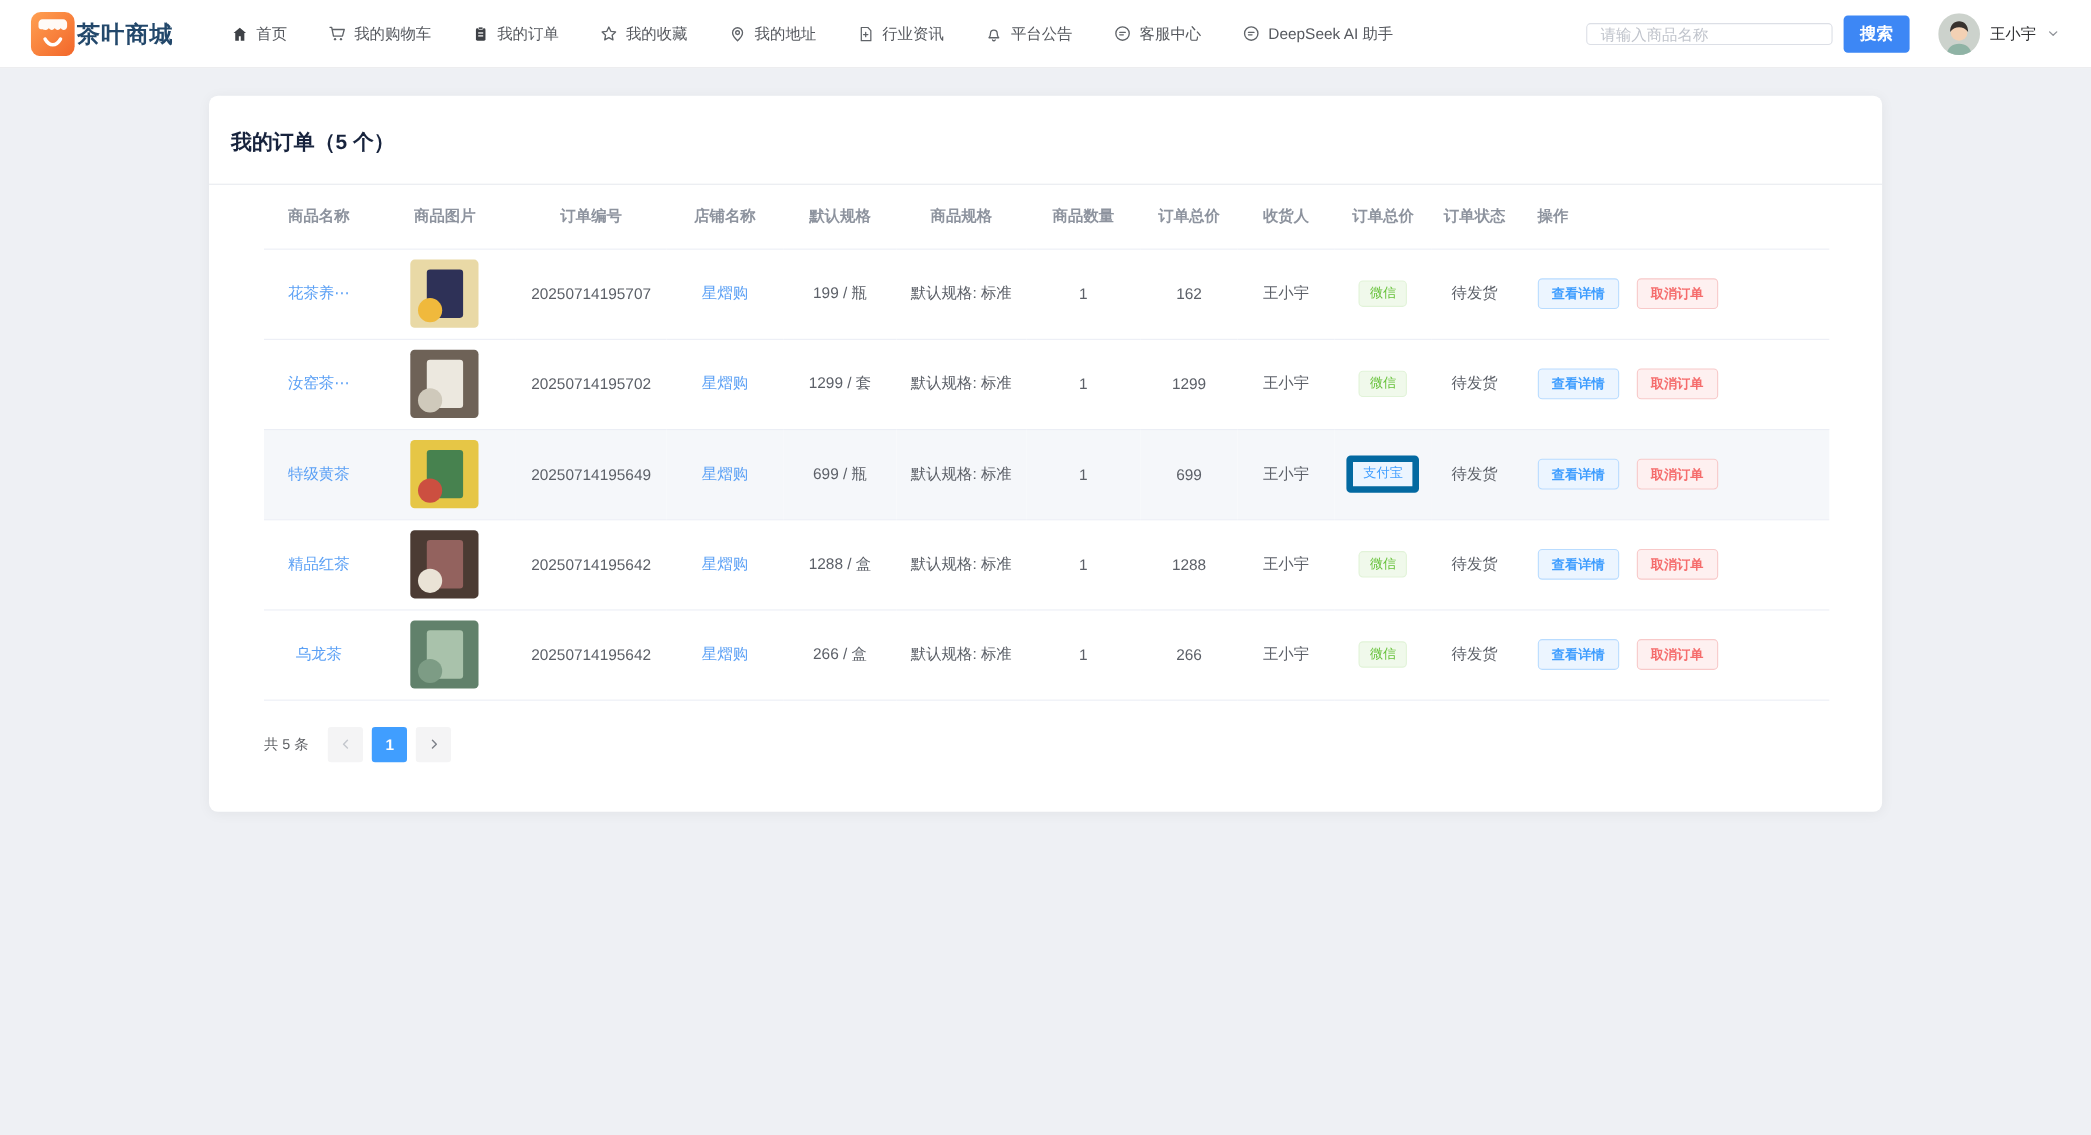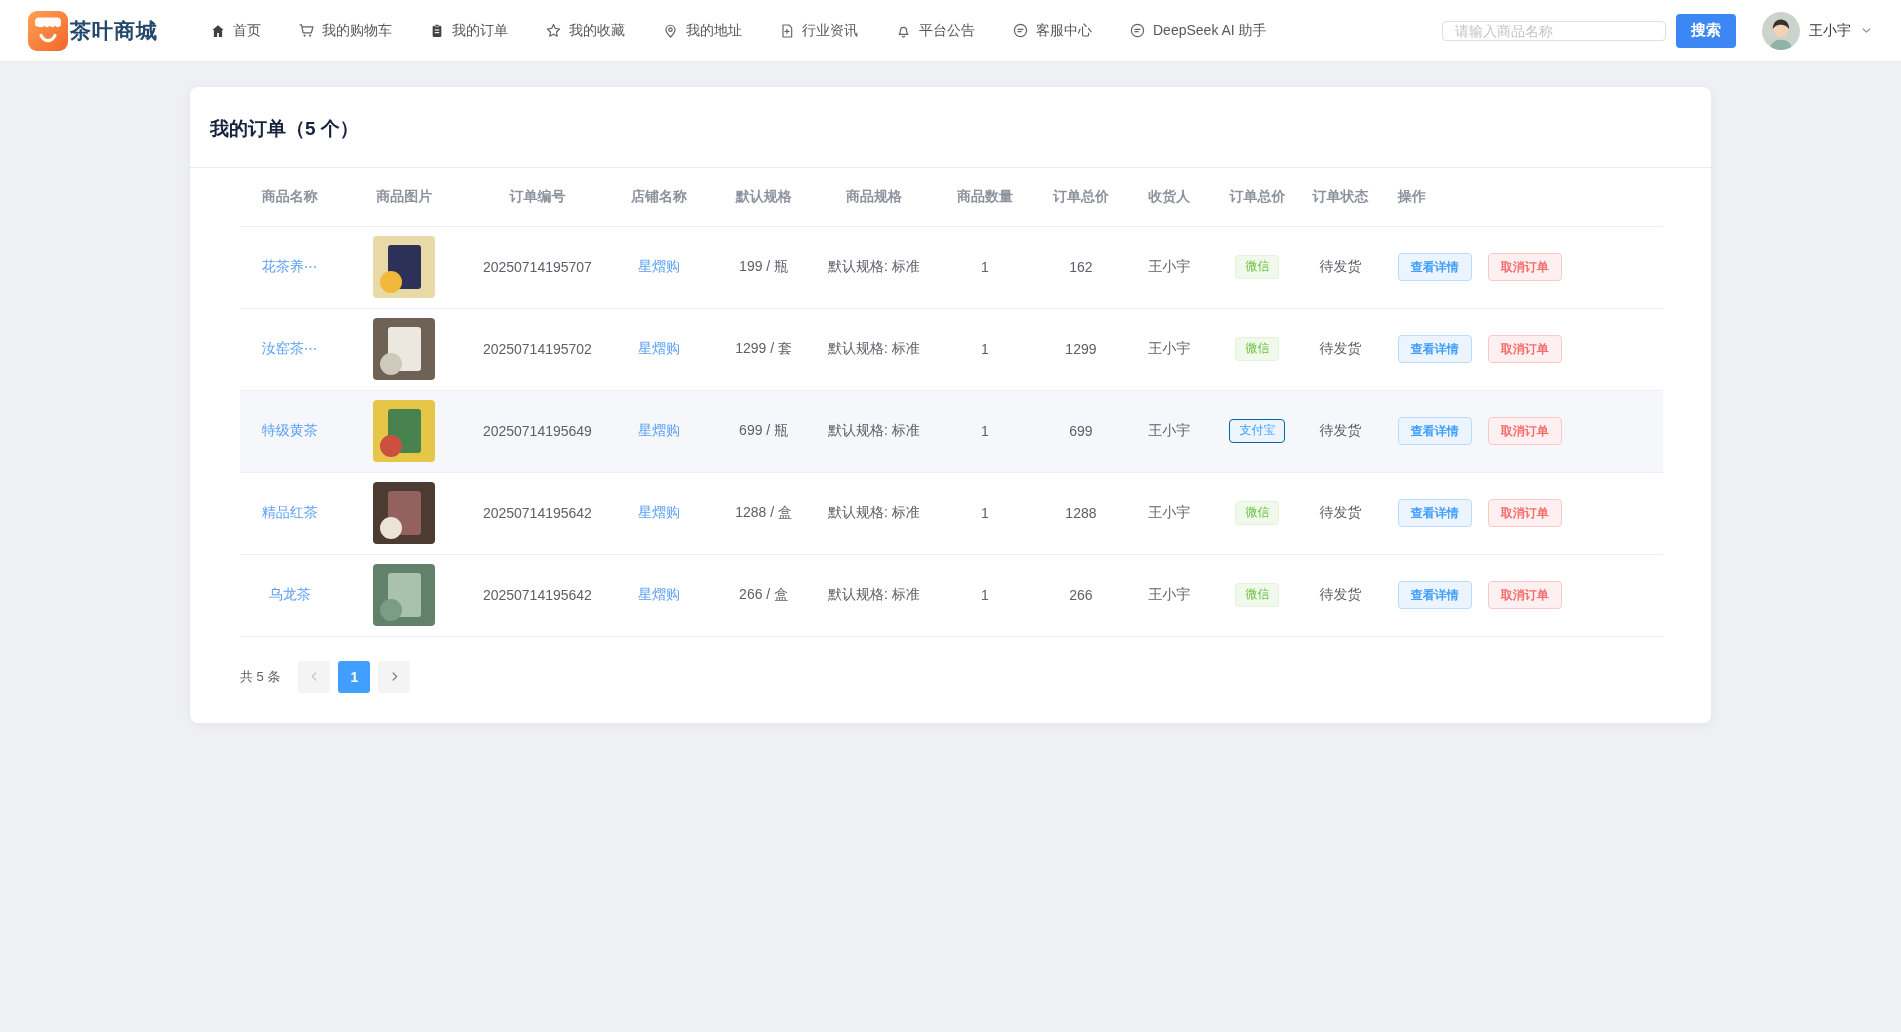--- a/index.html
+++ b/index.html
@@ -36,21 +36,21 @@
     border-radius:4px; font-size:15px; font-weight:700; cursor:pointer;
     font-family:"Liberation Sans","DejaVu Sans",sans-serif;
   }
   .user { display:flex; align-items:center; gap:9px; margin-left:26px; cursor:pointer; }
   .avatar { width:38px; height:38px; border-radius:50%; overflow:hidden; display:block; }
   .user-name { font-size:14px; color:#303133; }
 
   
   .card {
     margin:25px 190px 0 190px; background:#fff; border-radius:8px;
-    box-shadow:0 2px 12px rgba(0,0,0,.05); padding-bottom:30px;
+    box-shadow:0 2px 12px rgba(0,0,0,.05); padding-bottom:45px;
   }
   .card-title {
     padding:29px 20px 25px 20px; font-size:19px; font-weight:600; color:#17233d;
     border-bottom:1px solid #e8eaef;
   }
 
   .table-wrap { padding:0 48px 0 50px; }
   table { width:100%; border-collapse:collapse; table-layout:fixed; }
   thead th {
     height:58px; padding:0; font-size:14px; font-weight:700; color:#8d939e;
@@ -72,21 +72,21 @@
     content:""; position:absolute; left:15px; top:9px; width:33px; height:44px;
     border-radius:3px; background:var(--a,#999);
   }
   .thumb::after {
     content:""; position:absolute; left:7px; bottom:5px; width:22px; height:22px;
     border-radius:50%; background:var(--b,#bbb);
   }
 
   .badge { display:inline-block; padding:3px 9px; font-size:12px; border-radius:4px; line-height:1.3; }
   .badge.wechat { background:#f0f9eb; color:#67c23a; border:1px solid #e1f3d8; }
-  .badge.alipay { background:#ecf5ff; color:#409eff; border:1px solid #0369a1; }
+  .badge.alipay { background:#ecf5ff; color:#409eff; border:6px solid #0369a1; }
 
   .actions-cell { text-align:left; padding-left:18px; }
   .btn {
     display:inline-block; padding:6px 12px; font-size:12px; font-weight:700;
     border-radius:4px; cursor:pointer; border:1px solid; line-height:1.2;
     font-family:"Liberation Sans","DejaVu Sans",sans-serif; background:none;
   }
   .btn.view   { color:#409eff; background:#ecf5ff; border-color:#b9dcff; margin-right:12px; }
   .btn.cancel { color:#f56c6c; background:#fef0f0; border-color:#f8c9c9; }
 

